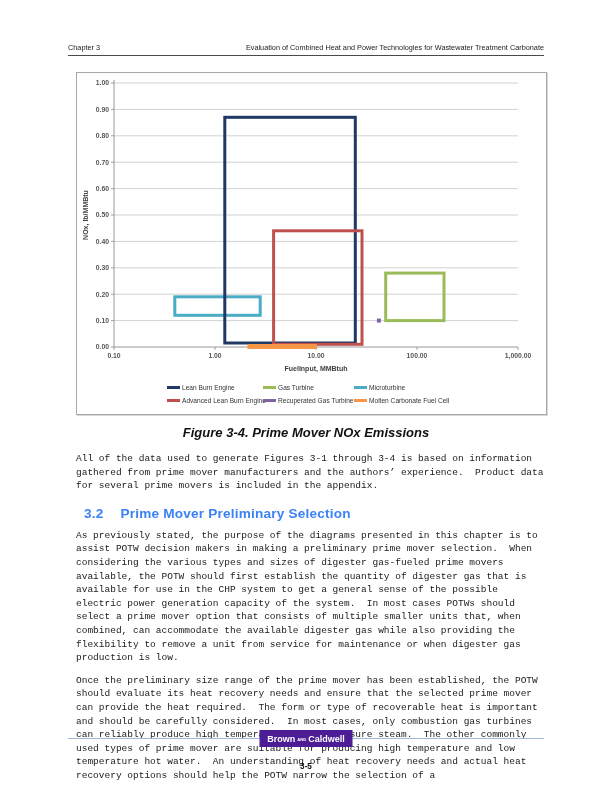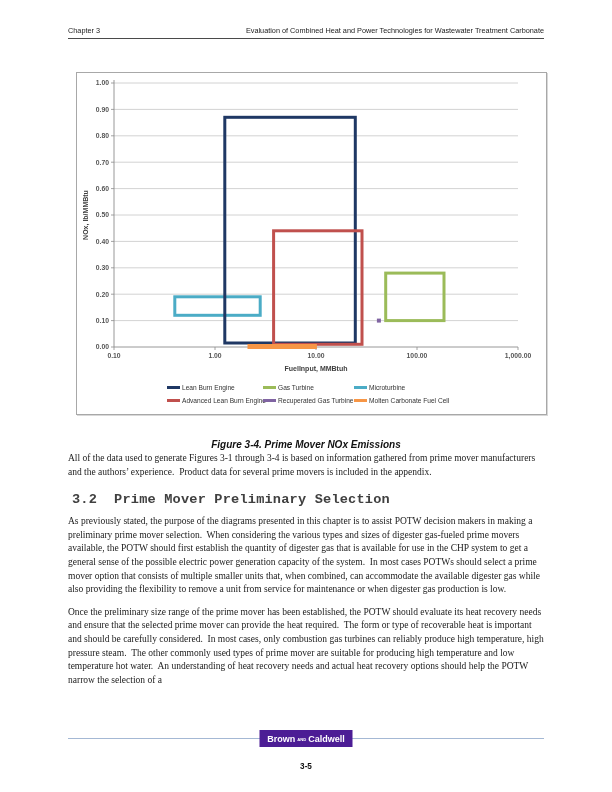--- a/index.html
+++ b/index.html
@@ -3,21 +3,21 @@
 <meta charset="utf-8">
 <style>
   html,body{margin:0;padding:0;background:#e8e8e8;}
   .page{
     position:relative;width:612px;height:792px;background:#ffffff;
     margin:0 auto;overflow:hidden;outline:1px solid #cfcfcf;
     font-family:"Liberation Serif", serif;
   }
   
   .header{
-    position:absolute;left:68px;right:68px;top:20px;height:15px;
+    position:absolute;left:68px;right:68px;top:37px;height:15px;
     border-bottom:1px solid #4a4a4a;
     font-family:"Liberation Sans", sans-serif;font-size:7.3px;color:#222;
     display:flex;justify-content:space-between;align-items:flex-end;
     padding-bottom:3px;
   }
   
   .chart-box{
     position:absolute;left:76px;top:72px;width:469px;height:341px;
     background:#fff;border:1px solid #a8a8a8;box-shadow:1px 1px 0 #d8d8d8;
   }
@@ -26,33 +26,34 @@
   .axis-title{font-family:"Liberation Sans", sans-serif;font-size:7px;font-weight:bold;fill:#404040;}
   .chart-legend{
     position:absolute;left:0;top:308px;width:469px;
     font-family:"Liberation Sans", sans-serif;font-size:6.6px;color:#333;
   }
   .legend-row{display:grid;grid-template-columns:96px 91px auto;margin-left:90px;height:13px;align-items:center;}
   .legend-item{display:flex;align-items:center;white-space:nowrap;}
   .legend-swatch{display:inline-block;width:13px;height:2.6px;margin-right:2px;flex:0 0 auto;}
   
   .fig-caption{
-    position:absolute;left:68px;top:439px;width:476px;text-align:center;
+    position:absolute;left:68px;top:425px;width:476px;text-align:center;
     font-family:"Liberation Sans", sans-serif;font-style:italic;font-weight:bold;
-    font-size:10px;color:#111;
+    font-size:13px;color:#111;
   }
   
   .body-text{position:absolute;left:68px;top:452px;width:478px;color:#1a1a1a;}
   .body-text p{
-    margin:0 0 9px 0;font-size:9.5px;line-height:13.6px;text-align:left;
+    margin:0 0 9px 8px;font-size:9.5px;line-height:13.6px;text-align:left;
     white-space:pre-wrap;
+    font-family:Liberation Mono, monospace;
   }
   .section-heading{
-    margin:13px 0 8px 4px;font-family:Liberation Mono, monospace;
-    font-size:13.6px;font-weight:bold;color:#404040;letter-spacing:0.2px;
+    margin:13px 0 8px 16px;font-family:Liberation Sans, sans-serif;
+    font-size:13.6px;font-weight:bold;color:#3b82f6;letter-spacing:0.2px;
   }
   .section-heading .num{margin-right:17px;}
   
   .footer-rule{position:absolute;left:68px;right:68px;top:738px;border-top:1.6px solid #a4b8d4;}
   .brand-logo{
     position:absolute;left:50%;transform:translateX(-50%);top:730px;
     width:93px;height:17px;background:#4c1d95;color:#ffffff;
     font-family:"Liberation Sans", sans-serif;font-weight:bold;font-size:9px;
     display:flex;align-items:center;justify-content:center;white-space:nowrap;
   }

